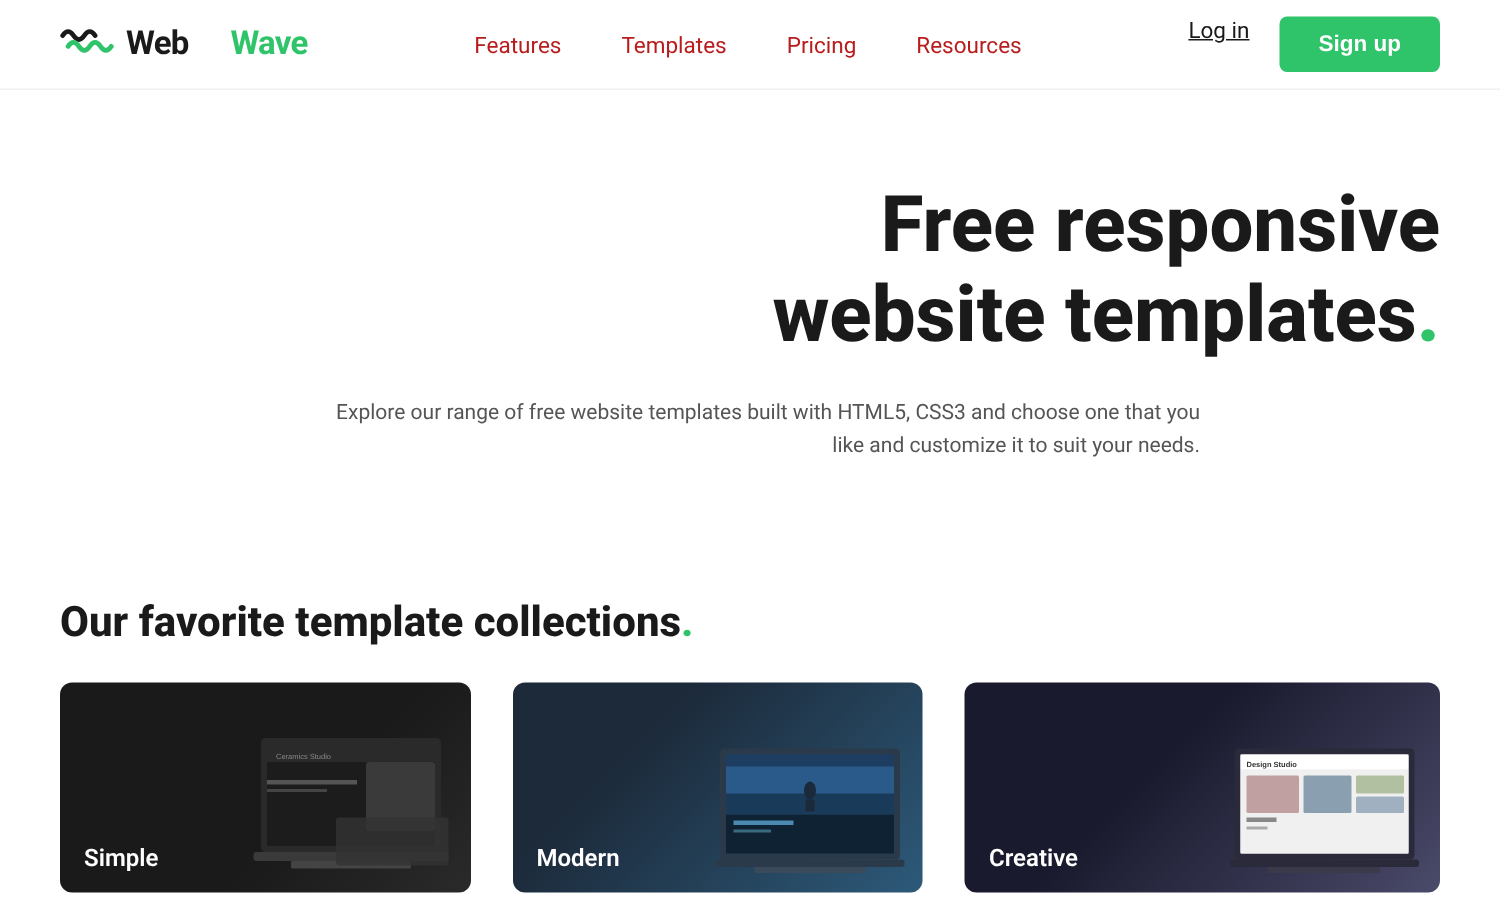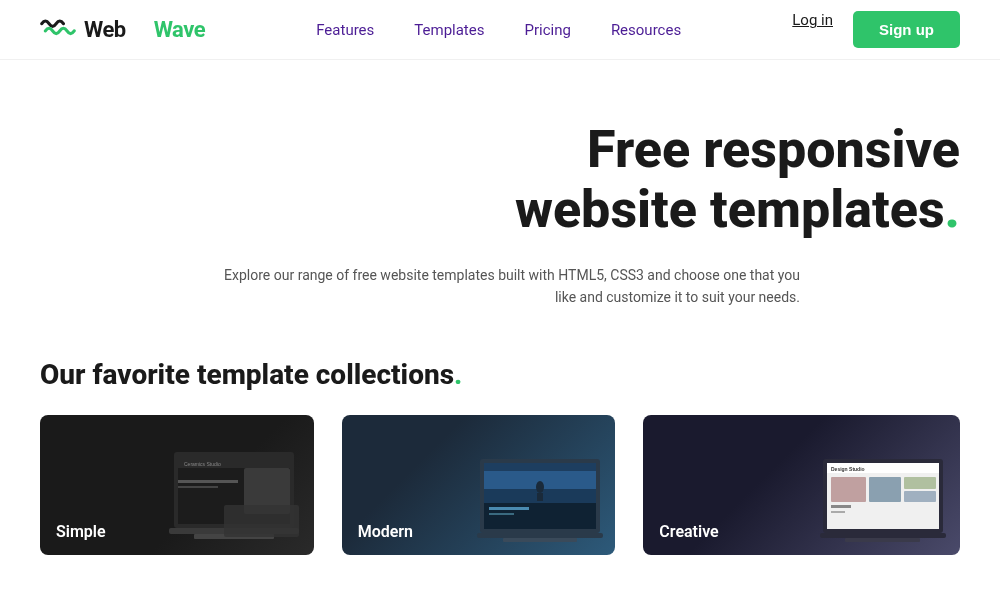--- a/index.html
+++ b/index.html
@@ -55,21 +55,21 @@
     }
 
     nav {
       display: flex;
       align-items: center;
       gap: 40px;
     }
 
     .nav-link {
       font-size: 15px;
-      color: #4c1d95;
+      color: #b91c1c;
       text-decoration: none;
       font-weight: 400;
     }
 
     .header-actions {
       display: flex;
       align-items: flex-start;
       gap: 20px;
     }
 
@@ -113,20 +113,21 @@
       font-size: 14px;
       color: #555;
       line-height: 1.6;
       max-width: 600px;
       margin: 0 auto;
     }
 
     
     .collections {
       padding: 0 40px;
+      margin-top: 40px;
     }
 
     .collections-title {
       font-size: 28px;
       font-weight: 800;
       color: #1a1a1a;
       margin-bottom: 24px;
     }
 
     .collections-title .dot {

